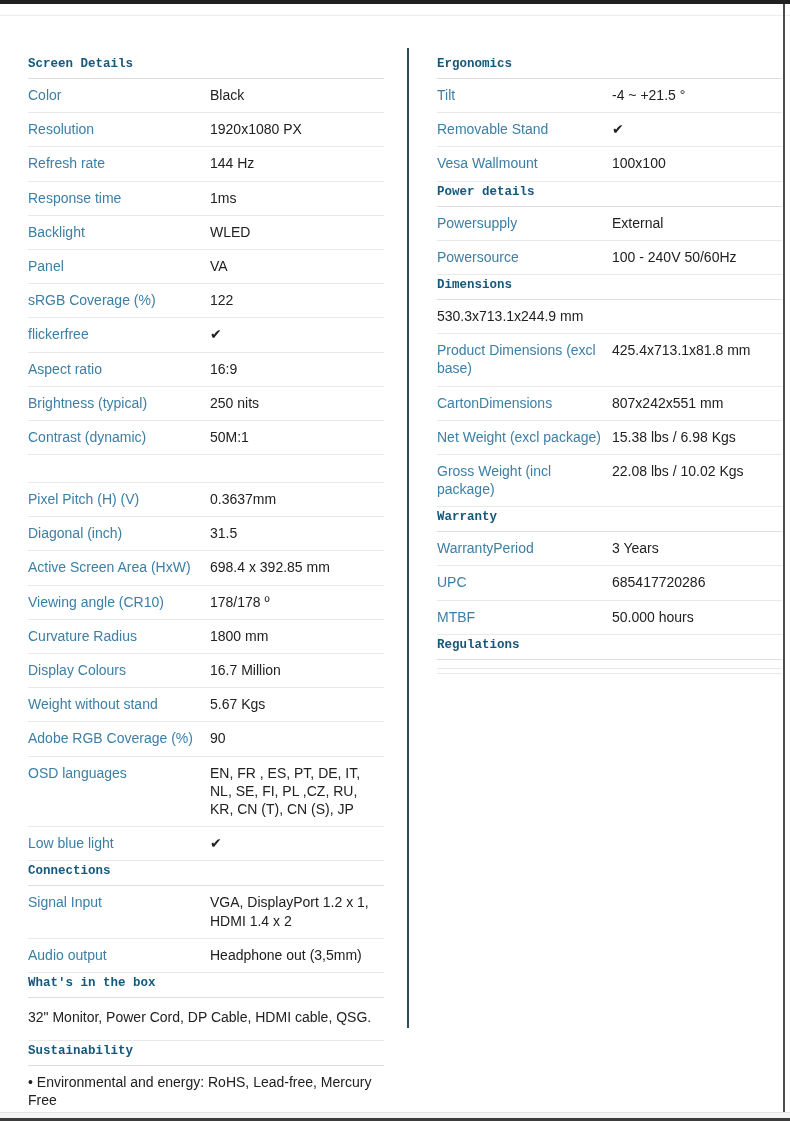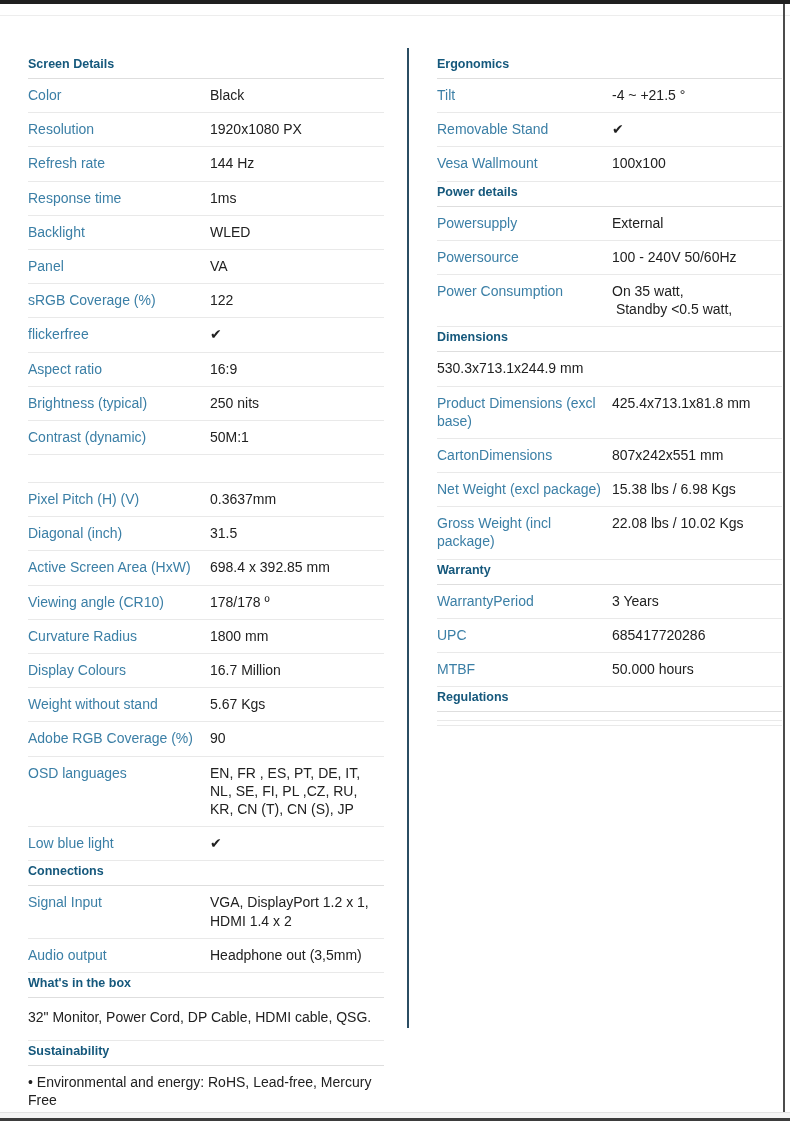--- a/index.html
+++ b/index.html
@@ -16,21 +16,21 @@
   .col-divider{position:absolute;top:48px;left:407px;width:2px;height:980px;background:#2b4d63;}
 
   .col{position:absolute;top:48px;}
   .col-left{left:28px;width:356px;}
   .col-right{left:437px;width:345px;}
 
   .section{}
   .section:first-child{margin-top:6px;}
   .section-title{
     color:#15587c;font-size:12.5px;font-weight:bold;
-    padding:3px 0 7px 0;border-bottom:1px solid #dedede;
+    padding:3px 0 7px 0;border-bottom:1px solid #dedede;font-family:Liberation Mono, monospace;
   }
   .row{
     display:flex;align-items:flex-start;
     border-bottom:1px solid #e9e9e9;
     padding:7px 0 8px 0;
     font-size:14px;line-height:1.3;
   }
   .row .label{flex:none;width:182px;color:#3b7fa6;padding-right:10px;box-sizing:border-box;}
   .col-right .row .label{width:175px;}
   .row .value{flex:1;color:#212121;white-space:pre-line;}
@@ -182,25 +182,20 @@
     <div class="section">
       <div class="section-title">Power details</div>
       <div class="row">
         <div class="label">Powersupply</div>
         <div class="value">External</div>
       </div>
       <div class="row">
         <div class="label">Powersource</div>
         <div class="value">100 - 240V 50/60Hz</div>
       </div>
-      <div class="row">
-        <div class="label">Power Consumption</div>
-        <div class="value">On 35 watt,
-&nbsp;Standby &lt;0.5 watt,</div>
-      </div>
     </div>
     <div class="section">
       <div class="section-title">Dimensions</div>
       <div class="row">
         <div class="value">530.3x713.1x244.9 mm</div>
       </div>
       <div class="row">
         <div class="label">Product Dimensions (excl base)</div>
         <div class="value">425.4x713.1x81.8 mm</div>
       </div>

